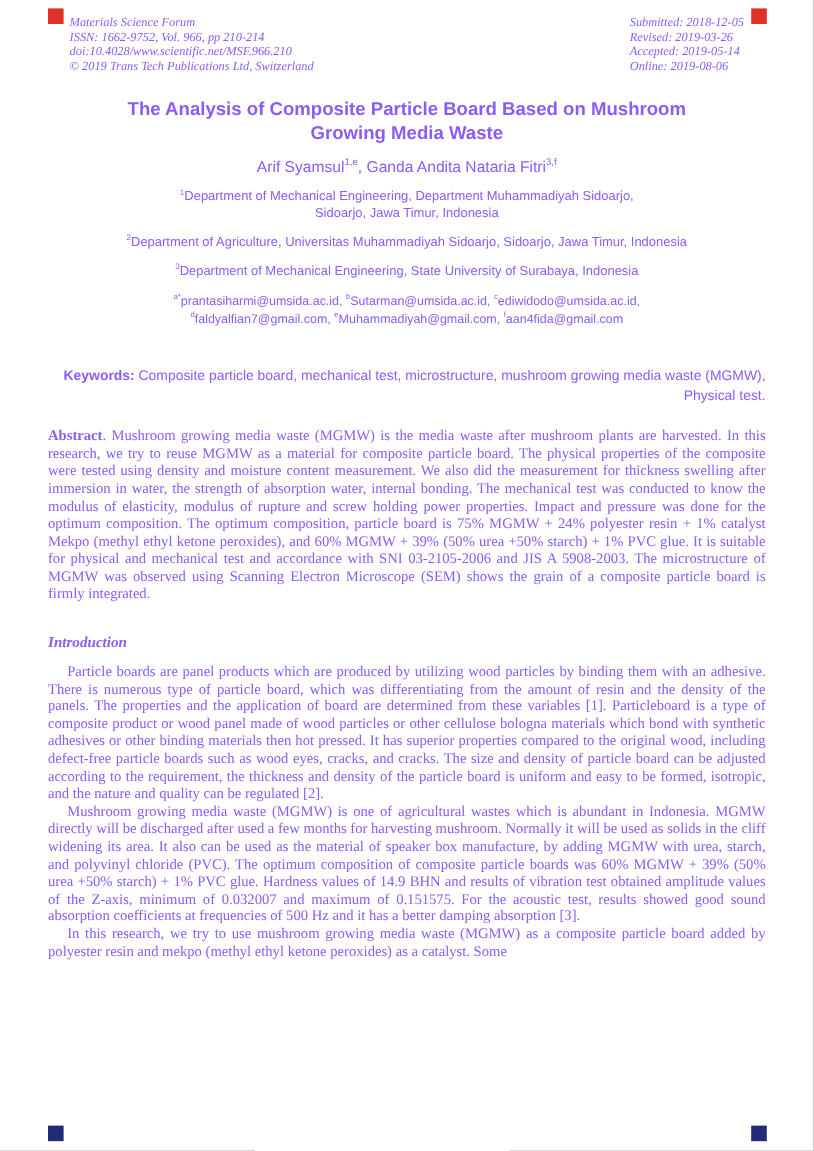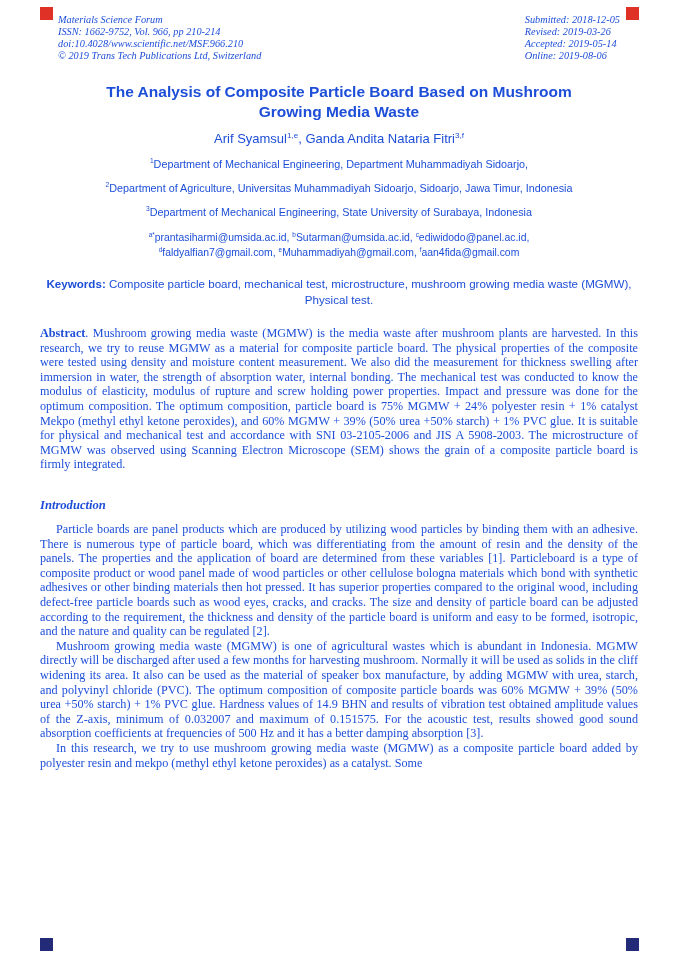--- a/index.html
+++ b/index.html
@@ -2,21 +2,21 @@
 <html><head>
 <meta charset="utf-8">
 <style>
   * { margin:0; padding:0; box-sizing:border-box; }
   html,body { background:#9e9e9e; }
   .page {
     position:relative;
     width:678px; height:959px;
     margin:0 auto;
     background:#ffffff;
-    color:#1d4ed8;
+    color:#8b5cf6;
     padding:12px 40px 0 40px;
     overflow:hidden;
   }
   
   .marker { position:absolute; width:13px; height:13px; }
   .marker.tl { left:40px; top:7px; }
   .marker.tr { right:39px; top:7px; }
   .marker.bl { left:40px; bottom:8px; }
   .marker.br { right:39px; bottom:8px; }
 
@@ -47,22 +47,22 @@
     font-family:"Liberation Sans", sans-serif;
     text-align:center; line-height:1.3;
   }
   .affil { font-size:10.8px; margin-top:10px; }
   .emails { font-size:10.4px; margin-top:12px; line-height:1.4; }
 
   
   .keywords {
     font-family:"Liberation Sans", sans-serif;
     font-size:11.6px; line-height:1.38;
-    margin-top:16px;
-    text-align:center;
+    margin-top:32px;
+    text-align:right;
   }
   .b { font-weight:bold; }
 
   
   .body-text {
     font-family:"Liberation Serif", serif;
     font-size:12.2px; line-height:14.6px;
     text-align:justify;
   }
   .abstract { margin-top:18px; }
@@ -104,26 +104,27 @@
     <span>The Analysis of Composite Particle Board Based on Mushroom</span><br>
     <span>Growing Media Waste</span>
   </h1>
 
   <div class="authors">
     <div><span>Arif Syamsul</span><sup>1,e</sup><span>, Ganda Andita Nataria Fitri</span><sup>3,f</sup></div>
   </div>
 
   <div class="affil">
     <div><sup>1</sup><span>Department of Mechanical Engineering, Department Muhammadiyah Sidoarjo,</span></div>
+    <div><span>Sidoarjo, Jawa Timur, Indonesia</span></div>
   </div>
   <div class="affil"><sup>2</sup><span>Department of Agriculture, Universitas Muhammadiyah Sidoarjo, Sidoarjo, Jawa Timur, Indonesia</span></div>
   <div class="affil"><sup>3</sup><span>Department of Mechanical Engineering, State University of Surabaya, Indonesia</span></div>
 
   <div class="emails">
-    <div><sup>a*</sup><span>prantasiharmi@umsida.ac.id, </span><sup>b</sup><span>Sutarman@umsida.ac.id, </span><sup>c</sup><span>ediwidodo@panel.ac.id,</span></div>
+    <div><sup>a*</sup><span>prantasiharmi@umsida.ac.id, </span><sup>b</sup><span>Sutarman@umsida.ac.id, </span><sup>c</sup><span>ediwidodo@umsida.ac.id,</span></div>
     <div><sup>d</sup><span>faldyalfian7@gmail.com, </span><sup>e</sup><span>Muhammadiyah@gmail.com, </span><sup>f</sup><span>aan4fida@gmail.com</span></div>
   </div>
 
   <p class="keywords">
     <span class="b">Keywords:</span><span> Composite particle board, mechanical test, microstructure, mushroom growing media waste (MGMW), Physical test.</span>
   </p>
 
   <p class="body-text abstract">
     <span class="b">Abstract</span><span>. Mushroom growing media waste (MGMW) is the media waste after mushroom plants are harvested. In this research, we try to reuse MGMW as a material for composite particle board. The physical properties of the composite were tested using density and moisture content measurement. We also did the measurement for thickness swelling after immersion in water, the strength of absorption water, internal bonding. The mechanical test was conducted to know the modulus of elasticity, modulus of rupture and screw holding power properties. Impact and pressure was done for the optimum composition. The optimum composition, particle board is 75% MGMW + 24% polyester resin + 1% catalyst Mekpo (methyl ethyl ketone peroxides), and 60% MGMW + 39% (50% urea +50% starch) + 1% PVC glue. It is suitable for physical and mechanical test and accordance with SNI 03-2105-2006 and JIS A 5908-2003. The microstructure of MGMW was observed using Scanning Electron Microscope (SEM) shows the grain of a composite particle board is firmly integrated.</span>
   </p>

